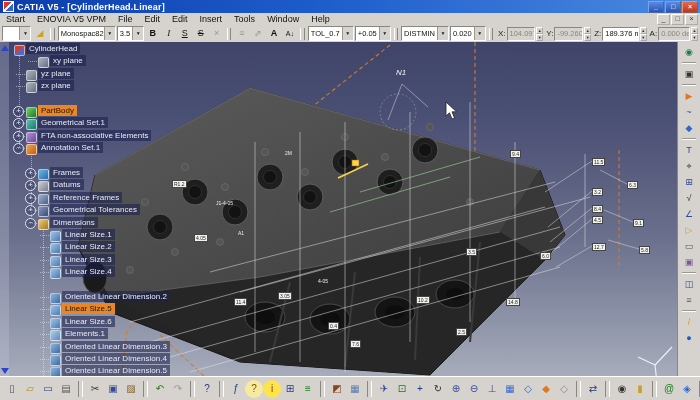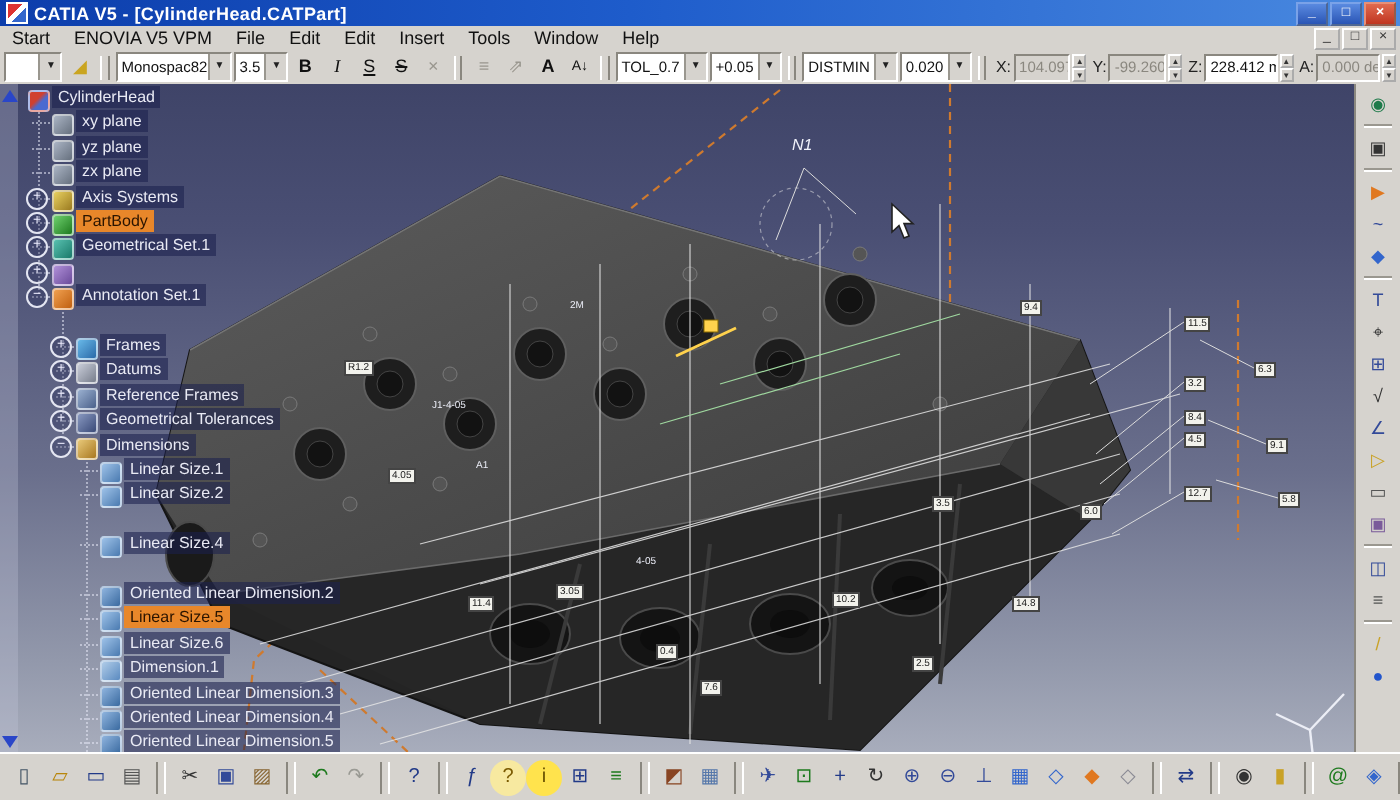--- a/index.html
+++ b/index.html
@@ -100,21 +100,21 @@
   .btb .icon.round{border-radius:50%;}
   .btb .vsep{width:3px;height:16px;border-left:1px solid #8a877f;border-right:1px solid #fff;margin:0 3px;flex:0 0 auto;}
 </style>
 </head>
 <body>
 
 <div id="app">
 
   <div class="titlebar">
     <span class="appicon"></span>
-    <span class="titletext">CATIA V5 - [CylinderHead.CATPart]</span>
+    <span class="titletext">CATIA V5 - [CylinderHead.Linear]</span>
     <span class="winbtns">
       <span class="wbtn">_</span>
       <span class="wbtn">□</span>
       <span class="wbtn close">×</span>
     </span>
   </div>
 
   <div class="menubar">
     <span id="menu-items" style="display:flex">
         <span class="menuitem">Start</span>
@@ -184,21 +184,21 @@
         <span>▲</span>
         <span>▼</span>
       </span>
     <span class="lbl">Y:</span>
     <span class="field dis" style="width:30px">-99.260 m</span>
     <span class="spin">
         <span>▲</span>
         <span>▼</span>
       </span>
     <span class="lbl">Z:</span>
-    <span class="field" style="width:40px">228.412 m</span>
+    <span class="field" style="width:40px">189.376 m</span>
     <span class="spin">
         <span>▲</span>
         <span>▼</span>
       </span>
     <span class="lbl">A:</span>
     <span class="field dis" style="width:34px">0.000 deg</span>
     <span class="spin">
         <span>▲</span>
         <span>▼</span>
       </span>
@@ -367,57 +367,52 @@
     <div class="sarrow down"></div>
 
     <div class="tree" id="tree">
       <div class="trunk" style="left:19px;top:8px;height:97px"></div>
       <div class="trunk" style="left:31px;top:112px;height:63px"></div>
       <div class="trunk" style="left:43px;top:187px;height:149px"></div>
     <div class="tree-row" style="top: 1px;">
           <span class="ticon i-part" style="left: 14px;"></span>
           <span class="tlabel" style="left: 26px;">CylinderHead</span>
         </div>
-        <div class="tree-row" style="top: 13.4px;">
+        <div class="tree-row" style="top: 13.4px; margin-left: 12px;">
           <div class="stub" style="left: 16px;"></div>
           <span class="ticon i-plane" style="left: 26px;"></span>
           <span class="tlabel" style="left: 38px;">xy plane</span>
         </div>
         <div class="tree-row" style="top: 25.8px;">
           <div class="stub" style="left: 16px;"></div>
           <span class="ticon i-plane" style="left: 26px;"></span>
           <span class="tlabel" style="left: 38px;">yz plane</span>
         </div>
         <div class="tree-row" style="top: 38.2px;">
           <div class="stub" style="left: 16px;"></div>
           <span class="ticon i-plane" style="left: 26px;"></span>
           <span class="tlabel" style="left: 38px;">zx plane</span>
-        </div>
-        <div class="tree-row" style="top: 50.6px;">
-          <div class="stub" style="left: 16px;"></div>
-          <span class="exp" style="left: 13px;">+</span>
-          <span class="ticon i-axis" style="left: 26px;"></span>
-          <span class="tlabel" style="left: 38px;">Axis Systems</span>
         </div>
         <div class="tree-row" style="top: 63px;">
           <div class="stub" style="left: 16px;"></div>
           <span class="exp" style="left: 13px;">+</span>
           <span class="ticon i-partbody" style="left: 26px;"></span>
           <span class="tlabel hl" style="left: 38px;">PartBody</span>
         </div>
         <div class="tree-row" style="top: 75.4px;">
           <div class="stub" style="left: 16px;"></div>
           <span class="exp" style="left: 13px;">+</span>
           <span class="ticon i-geoset" style="left: 26px;"></span>
           <span class="tlabel" style="left: 38px;">Geometrical Set.1</span>
         </div>
         <div class="tree-row" style="top: 87.8px;">
           <div class="stub" style="left: 16px;"></div>
           <span class="exp" style="left: 13px;">+</span>
           <span class="ticon i-fta" style="left: 26px;"></span>
+          <span class="tlabel" style="left: 38px;">FTA non-associative Elements</span>
         </div>
         <div class="tree-row" style="top: 100.2px;">
           <div class="stub" style="left: 16px;"></div>
           <span class="exp" style="left: 13px;">−</span>
           <span class="ticon i-annset" style="left: 26px;"></span>
           <span class="tlabel" style="left: 38px;">Annotation Set.1</span>
         </div>
         <div class="tree-row" style="top: 125px;">
           <div class="stub" style="left: 28px;"></div>
           <span class="exp" style="left: 25px;">+</span>
@@ -451,20 +446,25 @@
         <div class="tree-row" style="top: 187px;">
           <div class="stub" style="left: 40px;"></div>
           <span class="ticon i-linsize" style="left: 50px;"></span>
           <span class="tlabel" style="left: 62px;">Linear Size.1</span>
         </div>
         <div class="tree-row" style="top: 199.4px;">
           <div class="stub" style="left: 40px;"></div>
           <span class="ticon i-linsize" style="left: 50px;"></span>
           <span class="tlabel" style="left: 62px;">Linear Size.2</span>
         </div>
+        <div class="tree-row" style="top: 211.8px;">
+          <div class="stub" style="left: 40px;"></div>
+          <span class="ticon i-linsize" style="left: 50px;"></span>
+          <span class="tlabel" style="left: 62px;">Linear Size.3</span>
+        </div>
         <div class="tree-row" style="top: 224.2px;">
           <div class="stub" style="left: 40px;"></div>
           <span class="ticon i-linsize" style="left: 50px;"></span>
           <span class="tlabel" style="left: 62px;">Linear Size.4</span>
         </div>
         <div class="tree-row" style="top: 249px;">
           <div class="stub" style="left: 40px;"></div>
           <span class="ticon i-oriented" style="left: 50px;"></span>
           <span class="tlabel" style="left: 62px;">Oriented Linear Dimension.2</span>
         </div>
@@ -474,21 +474,21 @@
           <span class="tlabel hl" style="left: 62px;">Linear Size.5</span>
         </div>
         <div class="tree-row" style="top: 273.8px;">
           <div class="stub" style="left: 40px;"></div>
           <span class="ticon i-linsize" style="left: 50px;"></span>
           <span class="tlabel" style="left: 62px;">Linear Size.6</span>
         </div>
         <div class="tree-row" style="top: 286.2px;">
           <div class="stub" style="left: 40px;"></div>
           <span class="ticon i-dimension" style="left: 50px;"></span>
-          <span class="tlabel" style="left: 62px;">Dimension.1</span>
+          <span class="tlabel" style="left: 62px;">Elements.1</span>
         </div>
         <div class="tree-row" style="top: 298.6px;">
           <div class="stub" style="left: 40px;"></div>
           <span class="ticon i-oriented" style="left: 50px;"></span>
           <span class="tlabel" style="left: 62px;">Oriented Linear Dimension.3</span>
         </div>
         <div class="tree-row" style="top: 311px;">
           <div class="stub" style="left: 40px;"></div>
           <span class="ticon i-oriented" style="left: 50px;"></span>
           <span class="tlabel" style="left: 62px;">Oriented Linear Dimension.4</span>

